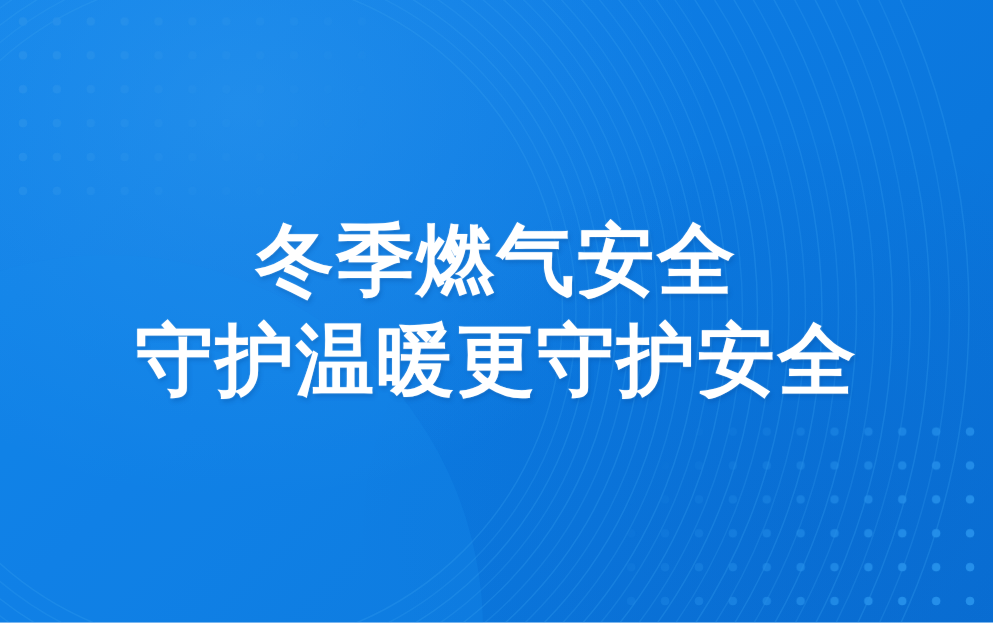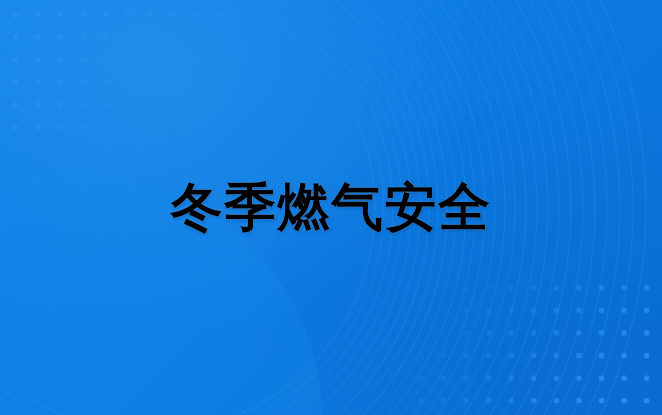--- a/index.html
+++ b/index.html
@@ -104,21 +104,21 @@
     top: 0;
     height: 415px;
     display: flex;
     flex-direction: column;
     align-items: center;
     justify-content: center;
     gap: 8px;
     z-index: 5;
   }
   .hl-line {
-    color: #000000;
+    color: #ffffff;
     font-family: "DejaVu Sans", "Liberation Sans", sans-serif;
     font-weight: 700;
     font-size: 52px;
     line-height: 1.12;
     letter-spacing: 1.5px;
     white-space: nowrap;
     text-shadow:
        0 0 1px rgba(255,255,255,0.55),
        1px 2px 3px rgba(4,70,150,0.30);
   }
@@ -170,15 +170,16 @@
         <circle cx="150" cy="208" r="483"></circle>
       </g>
     </svg>
   </div>
 
   <div class="dots dots-tl"></div>
   <div class="dots dots-br"></div>
 
   <div class="headline">
     <div class="hl-line hl-line-1">冬季燃气安全</div>
+    <div class="hl-line hl-line-2">守护温暖更守护安全</div>
   </div>
 
 </div>
 
 </body></html>

